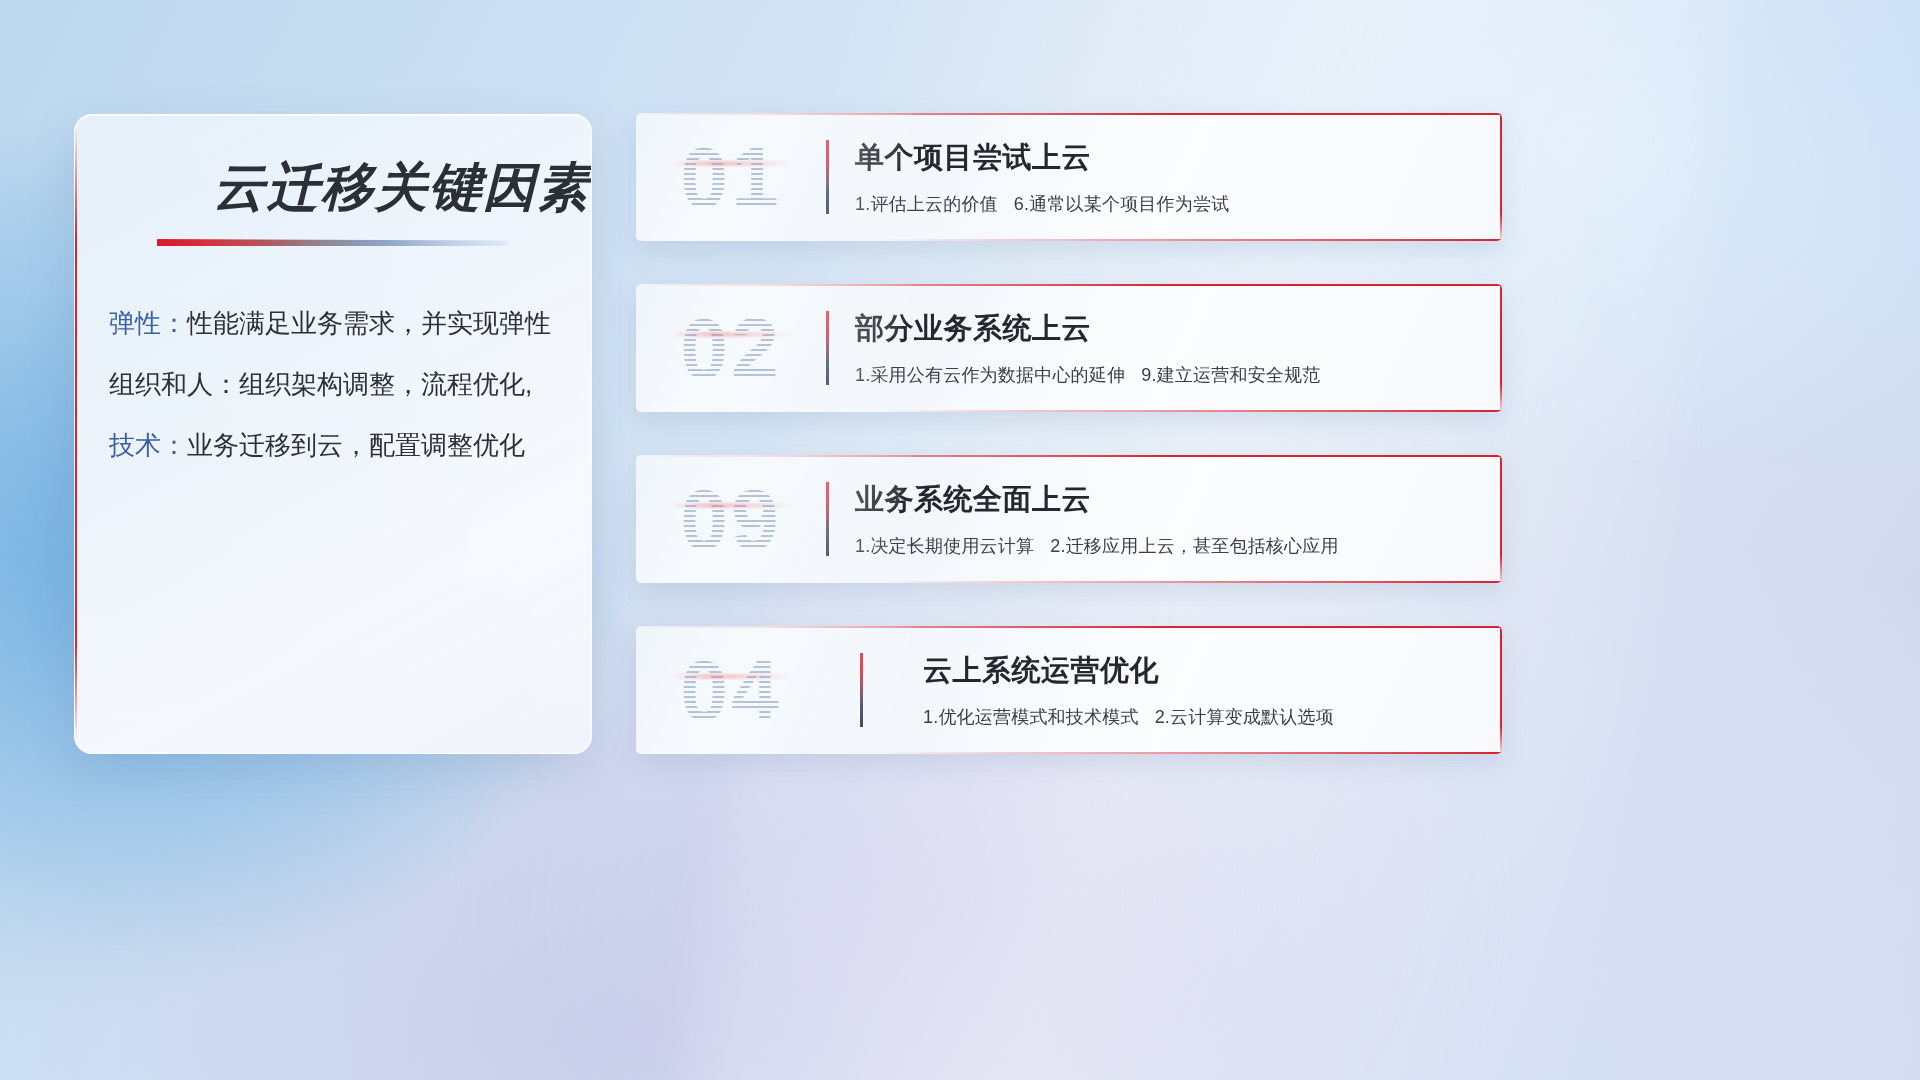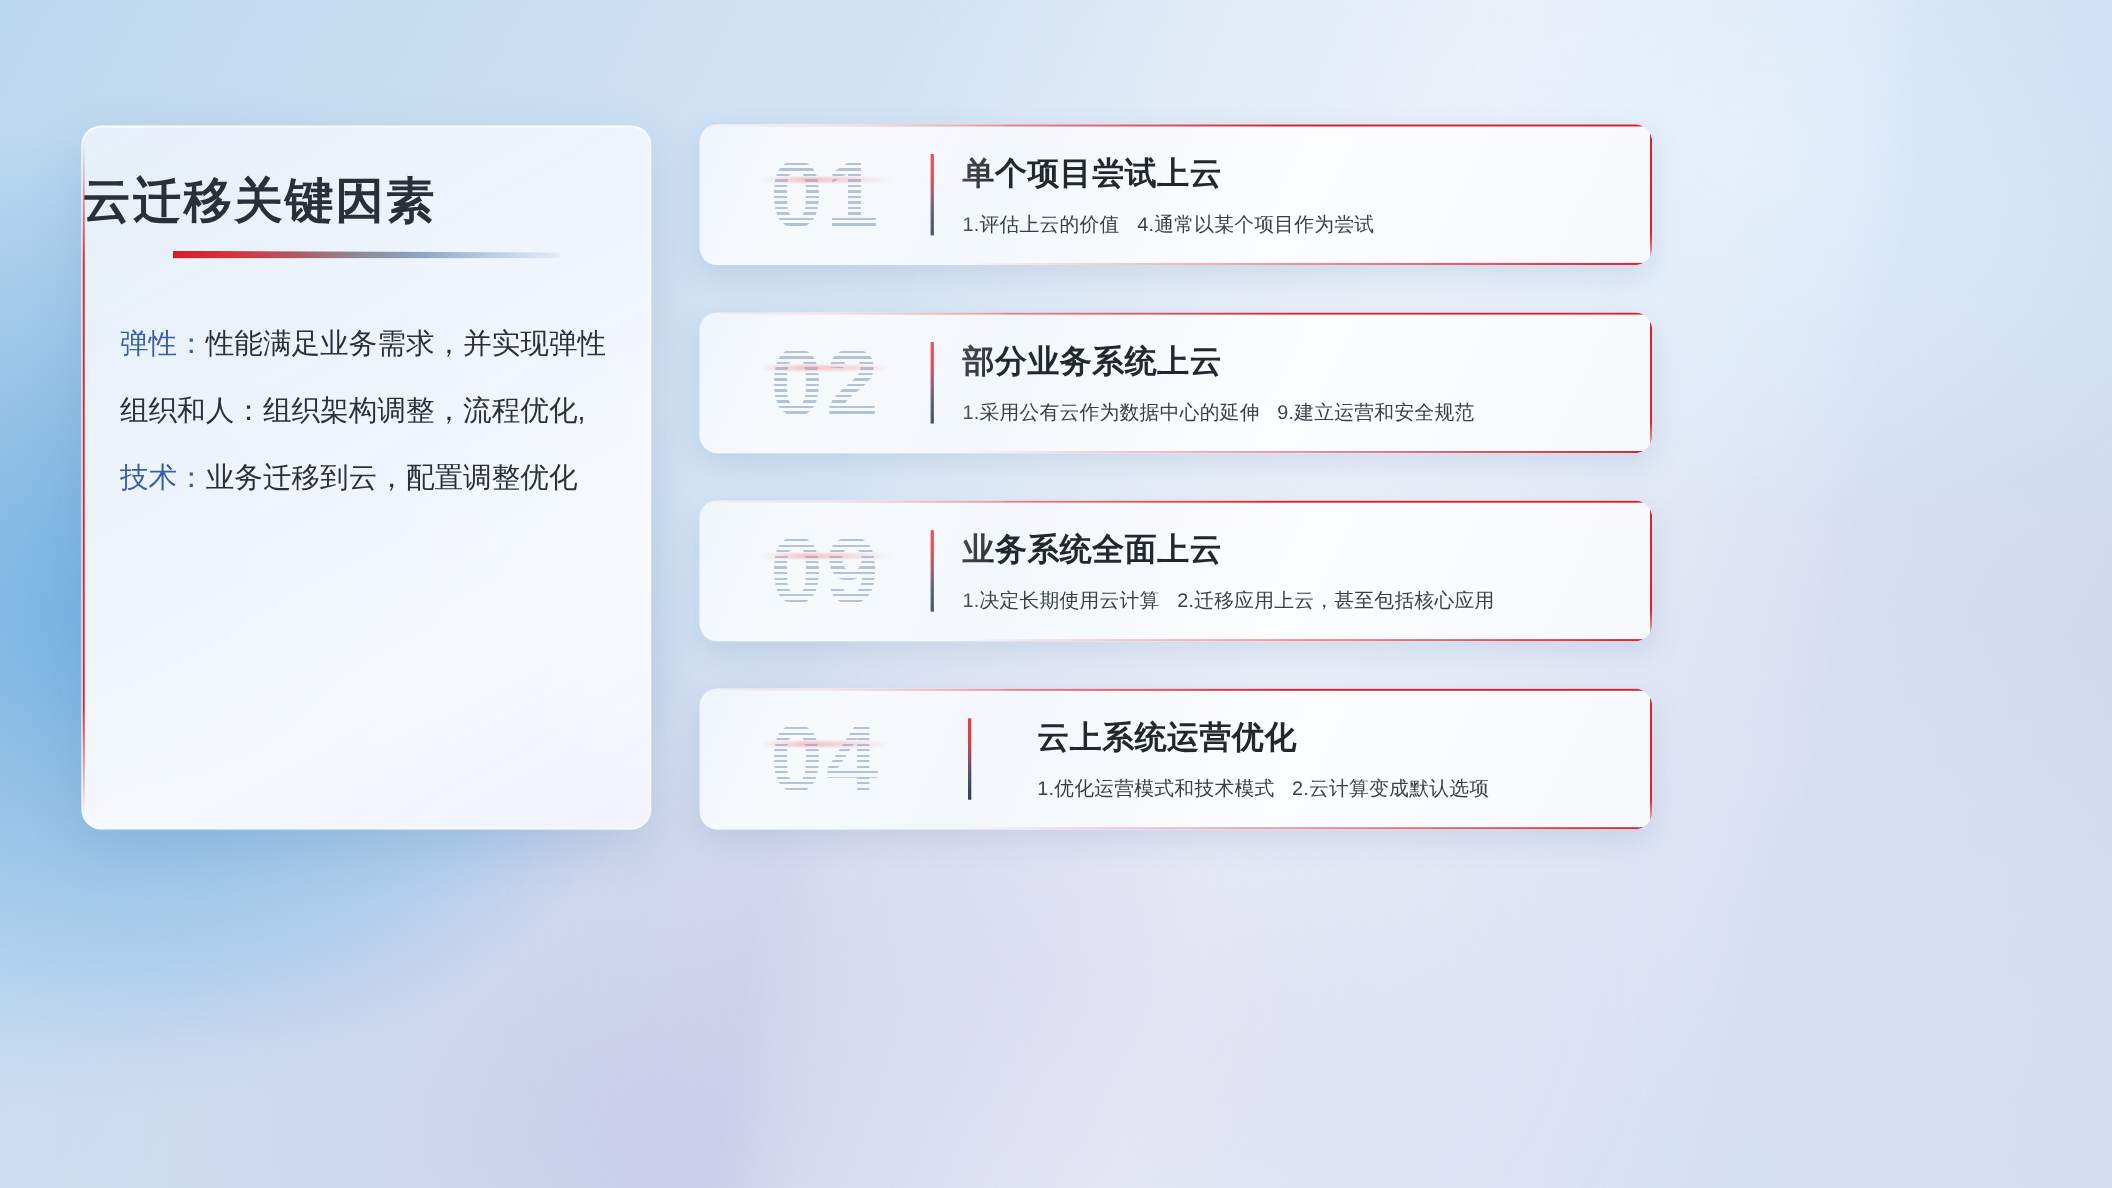--- a/index.html
+++ b/index.html
@@ -63,25 +63,26 @@
     background: linear-gradient(180deg, rgba(214,36,50,0) 0%, #d62432 18%, #d62432 84%, rgba(214,36,50,0) 100%);
   }
   .left-panel::before {
     content: "";
     position: absolute; right: -1px; top: 0; bottom: 0; width: 1px;
     background: linear-gradient(180deg, rgba(255,255,255,0) 0%, rgba(255,255,255,0.95) 30%, rgba(255,255,255,0.7) 100%);
   }
 
   .panel-title {
     margin: 38px 0 0 0;
-    text-align: left;
-    font-size: 44px;
+    text-align: right;
+    font-size: 52px;
     font-weight: 700;
     letter-spacing: 2px;
     color: #2b2f36;
+    font-style: italic;
   }
   .title-rule {
     margin: 16px auto 0 auto;
     width: 352px; height: 7px;
     border-radius: 1px;
     background: linear-gradient(90deg, #d81a2a 0%, #d8303c 14%, #b4545e 30%, #8d8a94 48%, #8fa4c4 64%, #b9cde6 82%, #e4ecf6 100%);
     clip-path: polygon(0 0, 100% 22%, 100% 100%, 0 100%);
   }
 
   .factor-list {
@@ -105,27 +106,26 @@
   
   .cards {
     position: absolute;
     left: 636px; top: 113px;
     width: 866px;
   }
   .card {
     position: relative;
     height: 128px;
     margin-bottom: 43px;
-    border-radius: 16px;
+    border-radius: 5px;
     background: linear-gradient(115deg, rgba(236,243,250,0.96) 0%, rgba(244,248,252,0.97) 34%, rgba(252,253,254,0.99) 62%, rgba(247,249,252,0.97) 100%);
     box-shadow: 0 10px 26px rgba(96,126,170,0.17);
     overflow: hidden;
     display: flex;
     align-items: center;
-    padding-left: 20px;
   }
   .card:last-child { margin-bottom: 0; gap: 34px; }
   
   .card-edge-top {
     position: absolute; left: 0; right: 0; top: 0; height: 2px;
     background: linear-gradient(90deg, rgba(214,36,50,0) 0%, rgba(214,36,50,0.35) 20%, #d62432 62%, #d62432 100%);
   }
   .card-edge-right {
     position: absolute; right: 0; top: 0; bottom: 0; width: 2px;
     background: linear-gradient(180deg, #d62432 0%, #d62432 78%, rgba(214,36,50,0.15) 100%);
@@ -228,21 +228,21 @@
     <article class="card">
       <div class="card-edge-top"></div>
       <div class="card-edge-right"></div>
       <div class="card-edge-bottom"></div>
       <div class="card-sheen"></div>
       <div class="card-index">01</div>
       <div class="card-divider"></div>
       <div class="card-body">
         <div class="card-title">单个项目尝试上云</div>
         <div class="card-desc">
-          <span>1.评估上云的价值</span><span class="gap"></span><span>4.通常以某个项目作为尝试</span>
+          <span>1.评估上云的价值</span><span class="gap"></span><span>6.通常以某个项目作为尝试</span>
         </div>
       </div>
     </article>
 
     <article class="card">
       <div class="card-edge-top"></div>
       <div class="card-edge-right"></div>
       <div class="card-edge-bottom"></div>
       <div class="card-sheen"></div>
       <div class="card-index">02</div>

